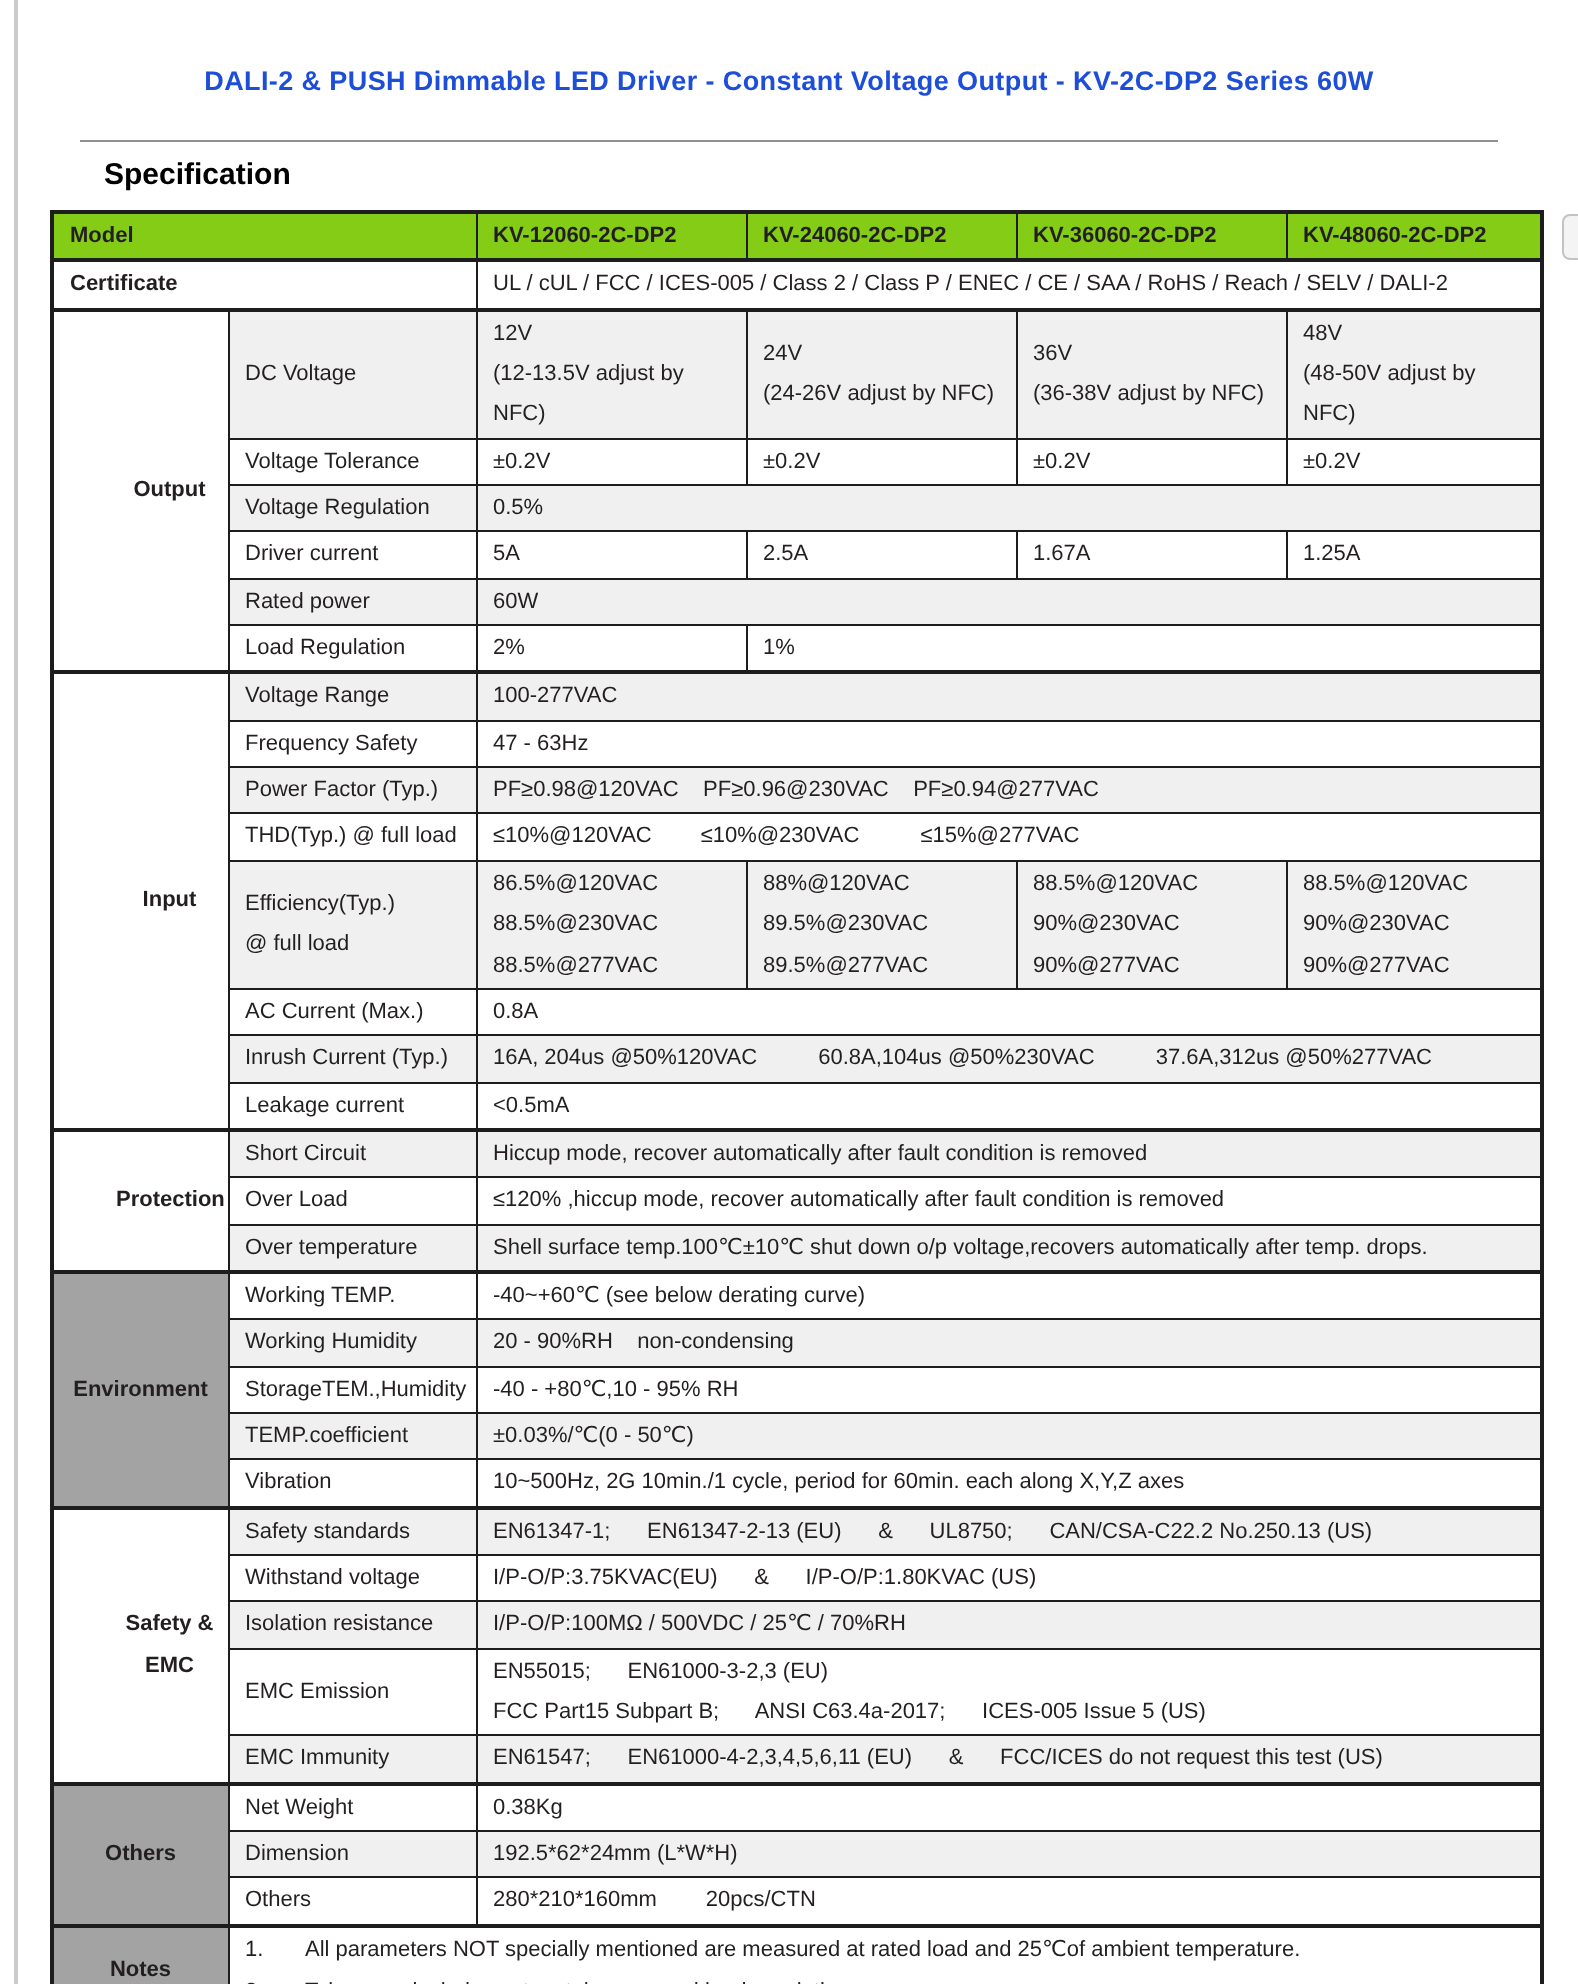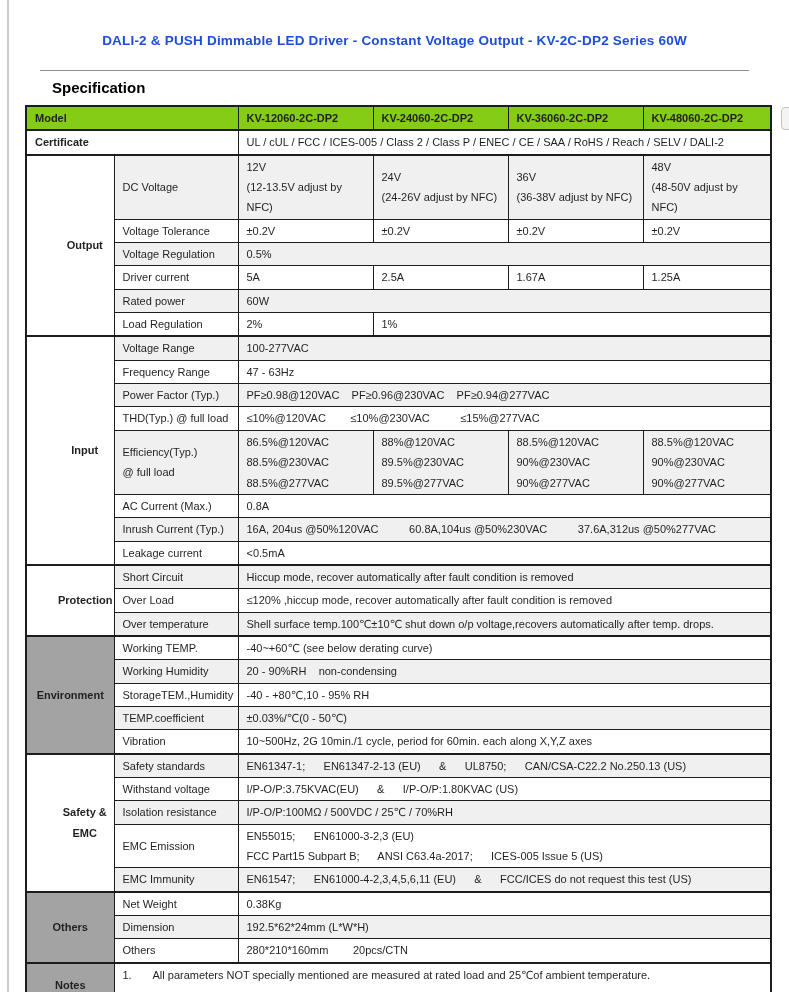--- a/index.html
+++ b/index.html
@@ -109,21 +109,21 @@
     <td class="v">2%</td>
     <td colspan="3" class="v">1%</td>
   </tr>
 
   <tr class="sec g">
     <td rowspan="8" class="cat">Input</td>
     <td class="lbl">Voltage Range</td>
     <td colspan="4" class="v">100-277VAC</td>
   </tr>
   <tr>
-    <td class="lbl">Frequency Range</td>
+    <td class="lbl">Frequency Safety</td>
     <td colspan="4" class="v">47 - 63Hz</td>
   </tr>
   <tr class="g">
     <td class="lbl">Power Factor (Typ.)</td>
     <td colspan="4" class="v">PF≥0.98@120VAC    PF≥0.96@230VAC    PF≥0.94@277VAC</td>
   </tr>
   <tr>
     <td class="lbl">THD(Typ.) @ full load</td>
     <td colspan="4" class="v">≤10%@120VAC        ≤10%@230VAC          ≤15%@277VAC</td>
   </tr>

